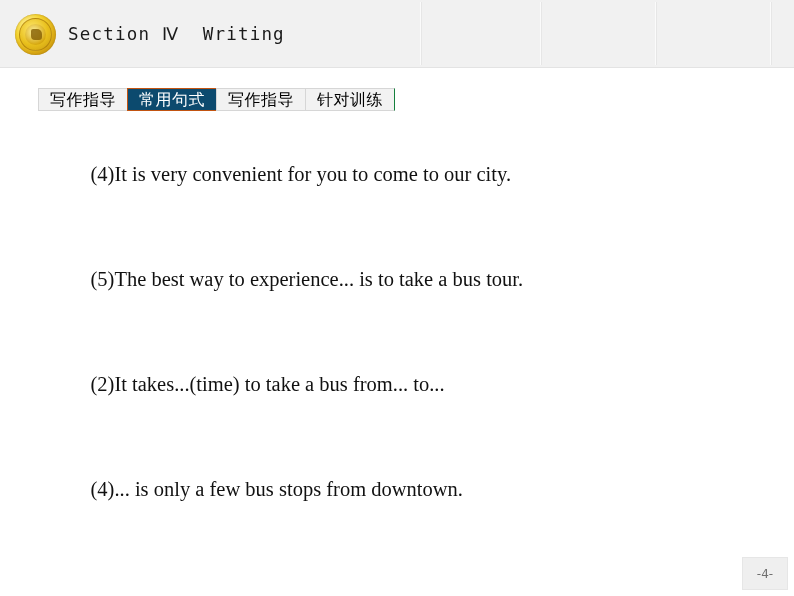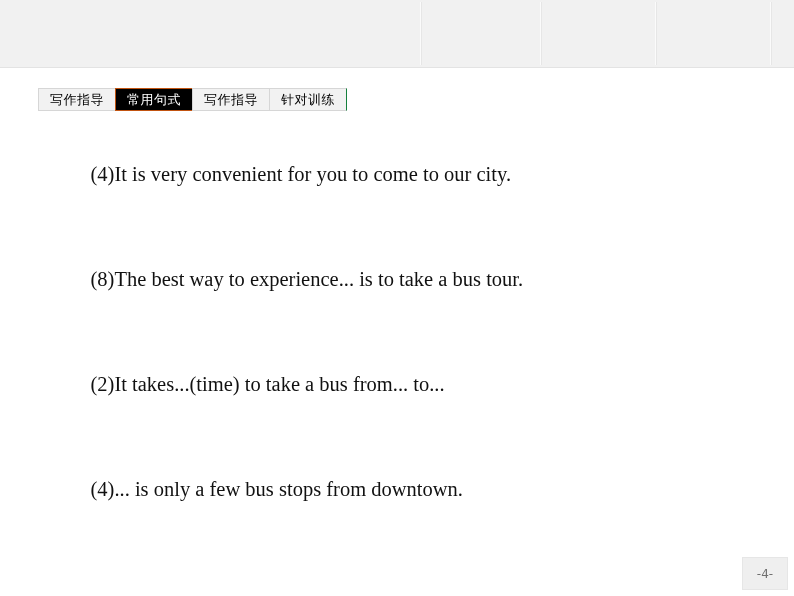--- a/index.html
+++ b/index.html
@@ -100,33 +100,33 @@
     height: 23px;
     display: flex;
     align-items: stretch;
   }
   .tab {
     display: flex;
     align-items: center;
     justify-content: center;
     padding: 0 11px;
     font-family: "DejaVu Sans", sans-serif;
-    font-size: 13px;
+    font-size: 16px;
     line-height: 1;
     color: #000000;
     background: #f2f2f2;
     border: 1px solid #d6d6d6;
     border-right: none;
     box-sizing: border-box;
     letter-spacing: .5px;
     cursor: pointer;
   }
   .tab:last-child { border-right: 1px solid #15803d; }
   .tab.active {
-    background: #000000;
+    background: #0c4a6e;
     border-color: #c25411;
     color: #ffffff;
   }
 
   
   #content {
     position: absolute;
     left: 70px;
     top: 122px;
     width: 700px;
@@ -156,20 +156,29 @@
     font-size: 12px;
     color: #707070;
     box-sizing: border-box;
   }
 </style>
 </head>
 <body>
 
 <div id="header-band">
 
+  <div id="header-title-cell">
+    <div id="section-emblem">
+      <div class="coin-outer"></div>
+      <div class="coin-ring"></div>
+      <div class="coin-inner"></div>
+      <div class="coin-figure"></div>
+    </div>
+    <div id="section-title">Section Ⅳ  Writing</div>
+  </div>
 
   <div class="header-cell-divider" style="left:420px"></div>
   <div class="header-cell-divider" style="left:540px"></div>
   <div class="header-cell-divider" style="left:655px"></div>
   <div class="header-cell-divider" style="left:770px"></div>
 </div>
 
 <div id="tab-bar">
   <div class="tab">
     <span>写作指导</span>
@@ -183,21 +192,21 @@
   <div class="tab">
     <span>针对训练</span>
   </div>
 </div>
 
 <div id="content">
   <div class="content-line">
     <span>(4)It is very convenient for you to come to our city.</span>
   </div>
   <div class="content-line">
-    <span>(8)The best way to experience... is to take a bus tour.</span>
+    <span>(5)The best way to experience... is to take a bus tour.</span>
   </div>
   <div class="content-line">
     <span>(2)It takes...(time) to take a bus from... to...</span>
   </div>
   <div class="content-line">
     <span>(4)... is only a few bus stops from downtown.</span>
   </div>
 
 </div>
 

